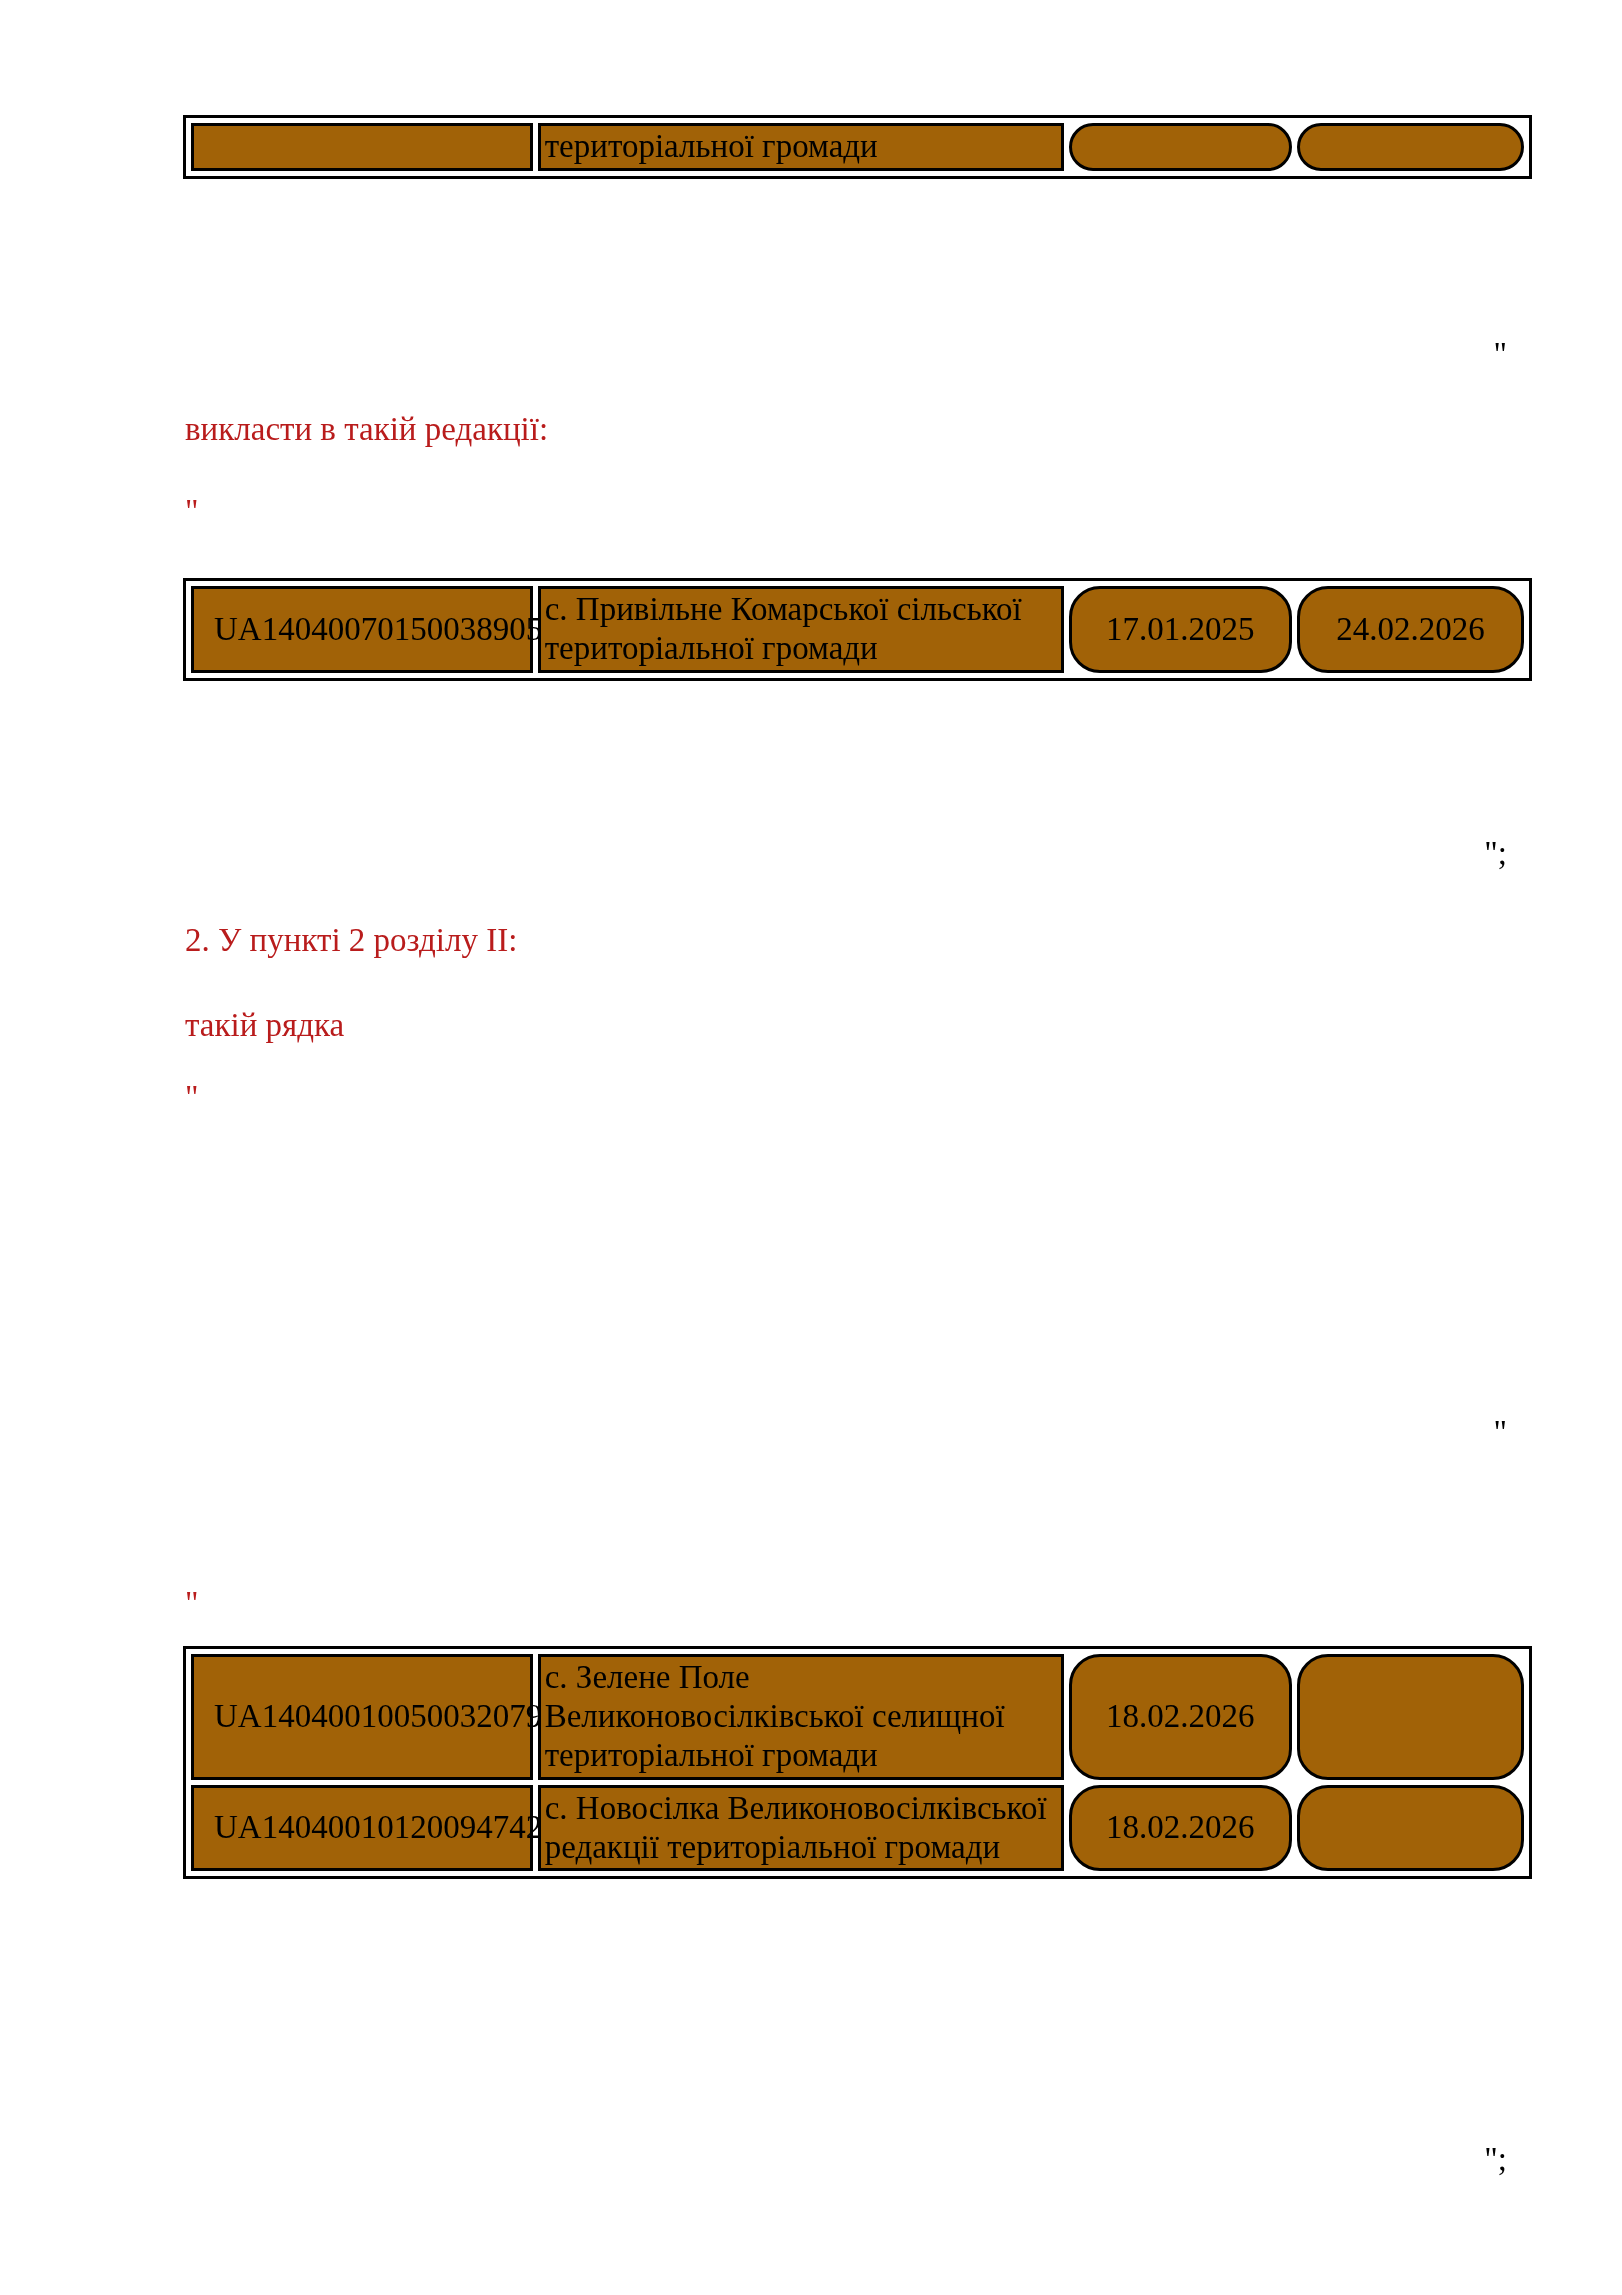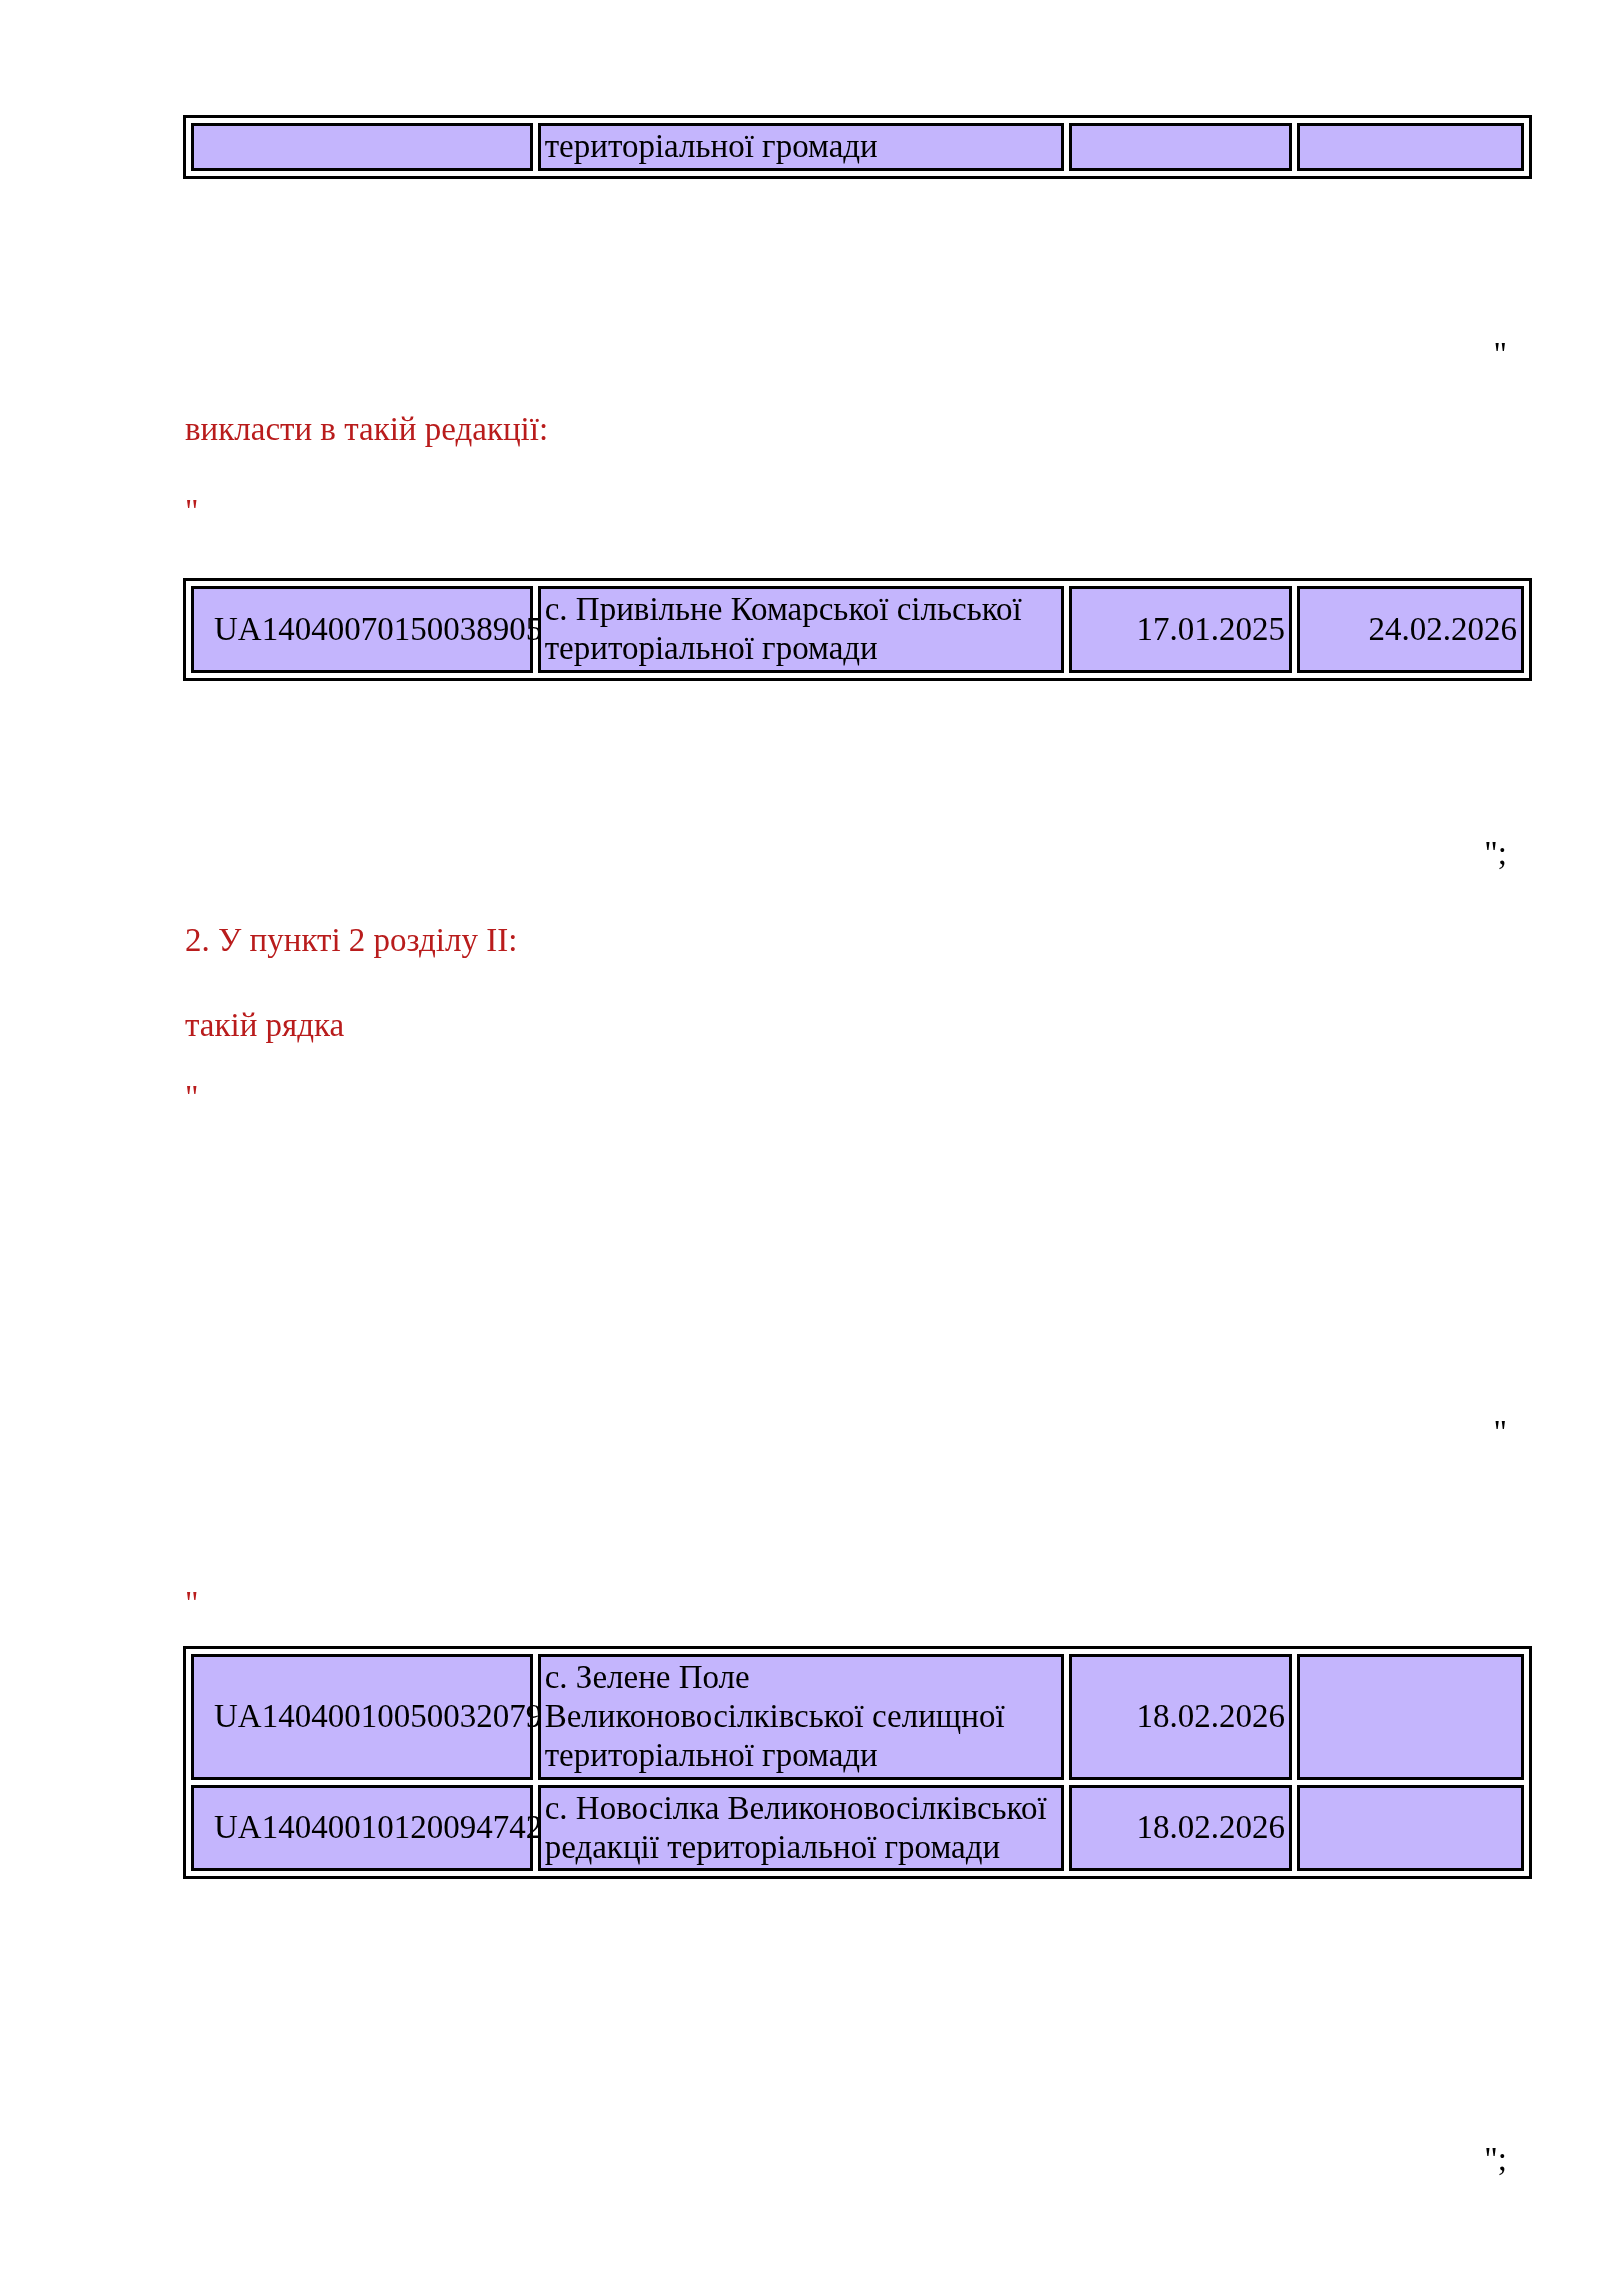--- a/index.html
+++ b/index.html
@@ -27,30 +27,30 @@
     background: #ffffff;
   }
   .doc-table td {
     border: 3.3px solid #000000;
     box-sizing: border-box;
     padding: 1.3px 3.9px;
     vertical-align: middle;
     font-size: 33px;
     line-height: 39px;
     color: #000000;
-    background: #c4b5fd;
+    background: #a16207;
     margin-top: 32px;
   }
   col.w1 { width: 340px; }
   col.w2 { width: 523px; }
   col.w3 { width: 222px; }
   col.w4 { width: 226px; }
   td.c1 { text-align: left; white-space: nowrap; padding-left: 20px; padding-right: 1.3px; }
   td.c2 { text-align: left; white-space: pre-line; }
-  td.c3, td.c4 { text-align: right; white-space: nowrap; }
+  td.c3, td.c4 { text-align: center; white-space: nowrap; border-radius: 31px; }
   .para {
     position: absolute;
     left: 185px;
     margin: 0;
     font-size: 33px;
     line-height: 39px;
     white-space: nowrap;
     color: #b91c1c;
   }
   .quote-right {

